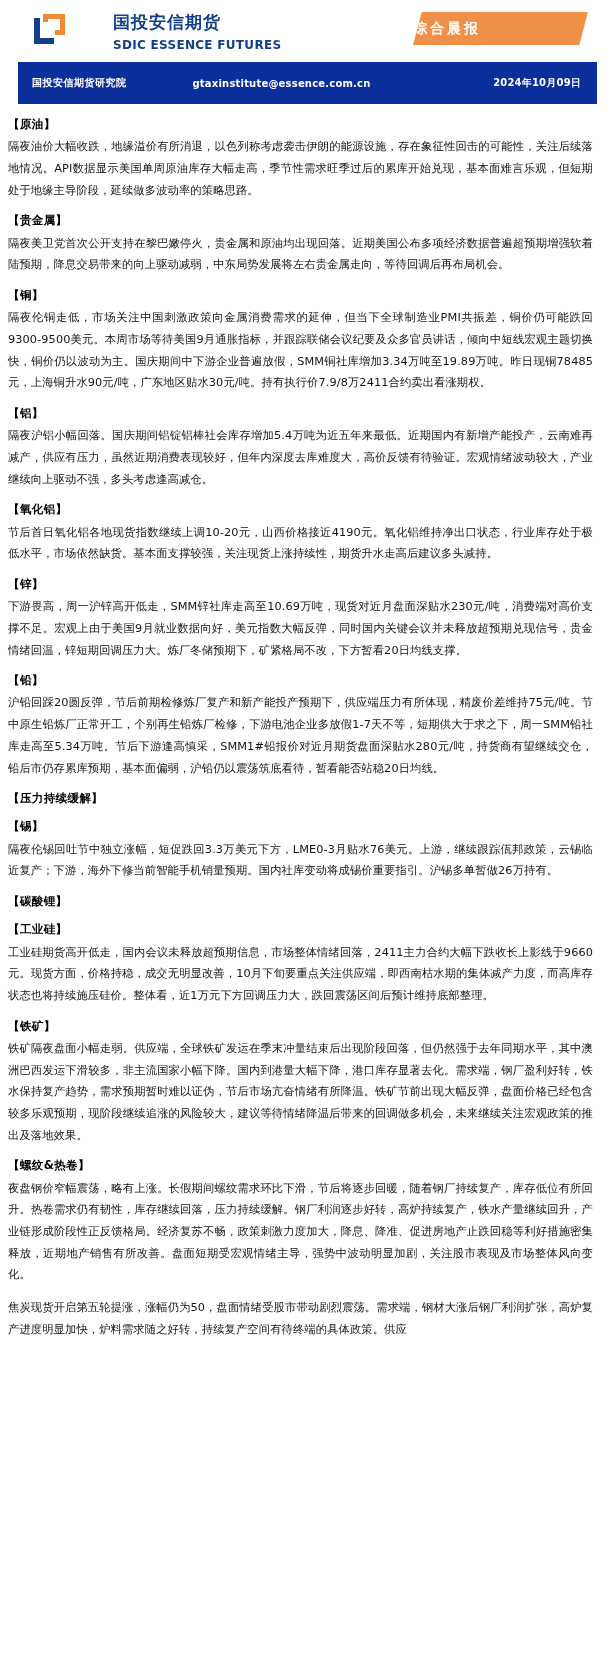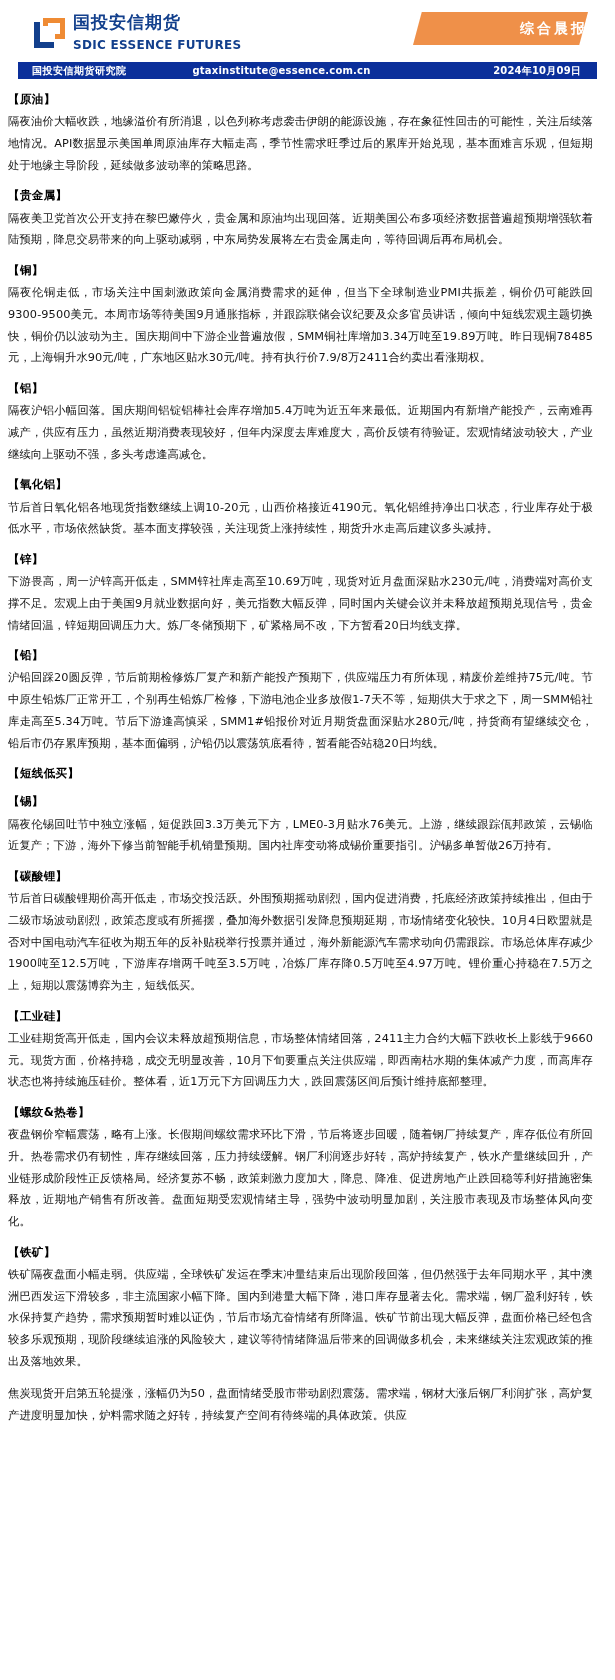--- a/index.html
+++ b/index.html
@@ -24,21 +24,22 @@
   .masthead {
     position: relative;
     height: 56px;
     padding: 0;
   }
   .logo-block {
     position: absolute;
     left: 34px;
     top: 14px;
     display: flex;
-    align-items: center;
+    align-items: flex-start;
+    gap: 40px;
   }
   .logo-mark {
     position: relative;
     width: 32px;
     height: 30px;
     margin-right: 7px;
     flex: none;
   }
   .logo-mark .lmark-blue {
     position: absolute;
@@ -88,34 +89,34 @@
     position: absolute;
     right: 27px;
     top: 12px;
     width: 175px;
     height: 33px;
     background: #ef9049;
     -webkit-clip-path: polygon(5% 0, 100% 0, 95% 100%, 0% 100%);
     clip-path: polygon(5% 0, 100% 0, 95% 100%, 0% 100%);
     display: flex;
     align-items: center;
-    justify-content: flex-end;
+    justify-content: flex-start;
   }
   .banner-label {
     color: #ffffff;
     font-size: 14px;
     font-weight: bold;
     letter-spacing: 3px;
     white-space: nowrap;
   }
 
   
   .infobar {
     margin: 6px 18px 0 18px;
-    height: 17px;
+    height: 42px;
     background: #0b2f9a;
     display: flex;
     align-items: center;
     color: #ffffff;
     font-size: 10px;
     font-weight: bold;
   }
   .infobar .ib-cell { white-space: nowrap; }
   .infobar .ib-org { margin-left: 14px; letter-spacing: 0.5px; }
   .infobar .ib-mail { margin-left: 66px; letter-spacing: 0.2px; font-weight: bold; }
@@ -196,40 +197,39 @@
     </div>
     <div class="section">
       <div class="section-title">【锌】</div>
       <p class="section-body">下游畏高，周一沪锌高开低走，SMM锌社库走高至10.69万吨，现货对近月盘面深贴水230元/吨，消费端对高价支撑不足。宏观上由于美国9月就业数据向好，美元指数大幅反弹，同时国内关键会议并未释放超预期兑现信号，贵金情绪回温，锌短期回调压力大。炼厂冬储预期下，矿紧格局不改，下方暂看20日均线支撑。</p>
     </div>
     <div class="section">
       <div class="section-title">【铅】</div>
       <p class="section-body">沪铅回踩20圆反弹，节后前期检修炼厂复产和新产能投产预期下，供应端压力有所体现，精废价差维持75元/吨。节中原生铅炼厂正常开工，个别再生铅炼厂检修，下游电池企业多放假1-7天不等，短期供大于求之下，周一SMM铅社库走高至5.34万吨。节后下游逢高慎采，SMM1#铅报价对近月期货盘面深贴水280元/吨，持货商有望继续交仓，铅后市仍存累库预期，基本面偏弱，沪铅仍以震荡筑底看待，暂看能否站稳20日均线。</p>
     </div>
     <div class="section">
-      <div class="section-title">【短线低买】</div>
+      <div class="section-title">【压力持续缓解】</div>
     </div>
     <div class="section">
       <div class="section-title">【锡】</div>
       <p class="section-body">隔夜伦锡回吐节中独立涨幅，短促跌回3.3万美元下方，LME0-3月贴水76美元。上游，继续跟踪佤邦政策，云锡临近复产；下游，海外下修当前智能手机销量预期。国内社库变动将成锡价重要指引。沪锡多单暂做26万持有。</p>
     </div>
     <div class="section">
       <div class="section-title">【碳酸锂】</div>
-      <p class="section-body">节后首日碳酸锂期价高开低走，市场交投活跃。外围预期摇动剧烈，国内促进消费，托底经济政策持续推出，但由于二级市场波动剧烈，政策态度或有所摇摆，叠加海外数据引发降息预期延期，市场情绪变化较快。10月4日欧盟就是否对中国电动汽车征收为期五年的反补贴税举行投票并通过，海外新能源汽车需求动向仍需跟踪。市场总体库存减少1900吨至12.5万吨，下游库存增两千吨至3.5万吨，冶炼厂库存降0.5万吨至4.97万吨。锂价重心持稳在7.5万之上，短期以震荡博弈为主，短线低买。</p>
     </div>
     <div class="section">
       <div class="section-title">【工业硅】</div>
       <p class="section-body">工业硅期货高开低走，国内会议未释放超预期信息，市场整体情绪回落，2411主力合约大幅下跌收长上影线于9660元。现货方面，价格持稳，成交无明显改善，10月下旬要重点关注供应端，即西南枯水期的集体减产力度，而高库存状态也将持续施压硅价。整体看，近1万元下方回调压力大，跌回震荡区间后预计维持底部整理。</p>
     </div>
     <div class="section">
+      <div class="section-title">【铁矿】</div>
+      <p class="section-body">铁矿隔夜盘面小幅走弱。供应端，全球铁矿发运在季末冲量结束后出现阶段回落，但仍然强于去年同期水平，其中澳洲巴西发运下滑较多，非主流国家小幅下降。国内到港量大幅下降，港口库存显著去化。需求端，钢厂盈利好转，铁水保持复产趋势，需求预期暂时难以证伪，节后市场亢奋情绪有所降温。铁矿节前出现大幅反弹，盘面价格已经包含较多乐观预期，现阶段继续追涨的风险较大，建议等待情绪降温后带来的回调做多机会，未来继续关注宏观政策的推出及落地效果。</p>
+    </div>
+    <div class="section">
       <div class="section-title">【螺纹&amp;热卷】</div>
       <p class="section-body">夜盘钢价窄幅震荡，略有上涨。长假期间螺纹需求环比下滑，节后将逐步回暖，随着钢厂持续复产，库存低位有所回升。热卷需求仍有韧性，库存继续回落，压力持续缓解。钢厂利润逐步好转，高炉持续复产，铁水产量继续回升，产业链形成阶段性正反馈格局。经济复苏不畅，政策刺激力度加大，降息、降准、促进房地产止跌回稳等利好措施密集释放，近期地产销售有所改善。盘面短期受宏观情绪主导，强势中波动明显加剧，关注股市表现及市场整体风向变化。</p>
     </div>
     <div class="section">
-      <div class="section-title">【铁矿】</div>
-      <p class="section-body">铁矿隔夜盘面小幅走弱。供应端，全球铁矿发运在季末冲量结束后出现阶段回落，但仍然强于去年同期水平，其中澳洲巴西发运下滑较多，非主流国家小幅下降。国内到港量大幅下降，港口库存显著去化。需求端，钢厂盈利好转，铁水保持复产趋势，需求预期暂时难以证伪，节后市场亢奋情绪有所降温。铁矿节前出现大幅反弹，盘面价格已经包含较多乐观预期，现阶段继续追涨的风险较大，建议等待情绪降温后带来的回调做多机会，未来继续关注宏观政策的推出及落地效果。</p>
-    </div>
-    <div class="section">
       <p class="section-body">焦炭现货开启第五轮提涨，涨幅仍为50，盘面情绪受股市带动剧烈震荡。需求端，钢材大涨后钢厂利润扩张，高炉复产进度明显加快，炉料需求随之好转，持续复产空间有待终端的具体政策。供应</p>
     </div>
   </div>
 
 </div>
 
 </body></html>

